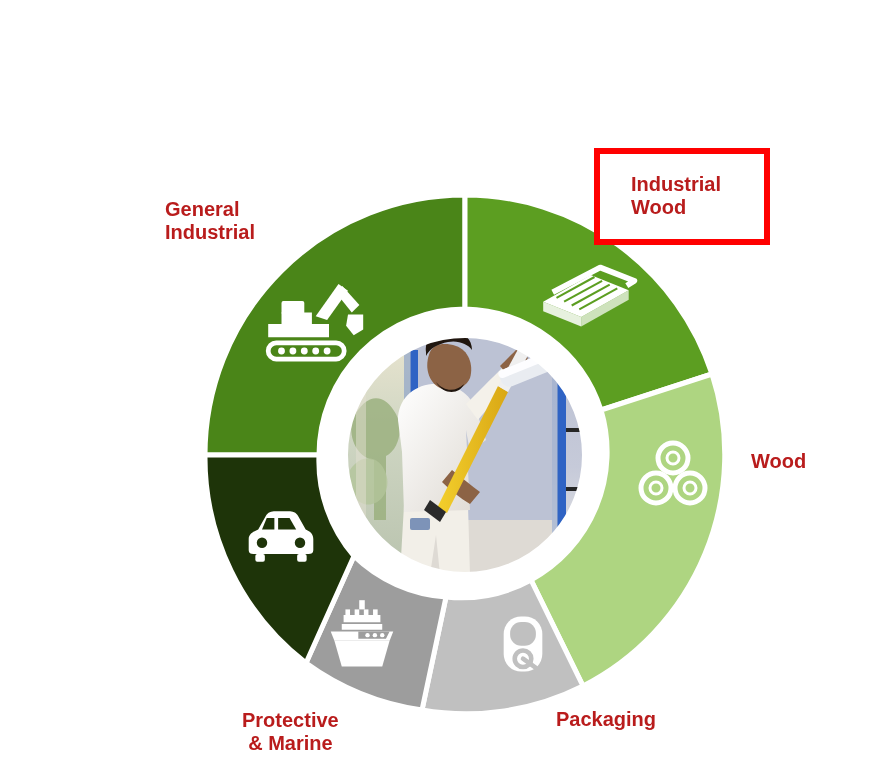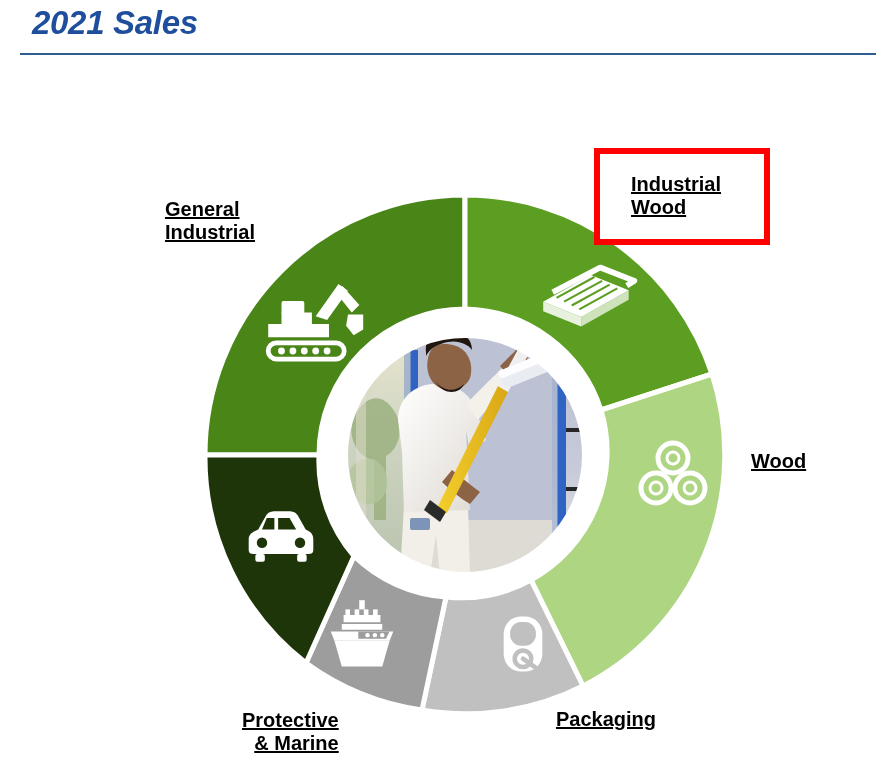--- a/index.html
+++ b/index.html
@@ -58,38 +58,37 @@
     position: absolute;
     left: 0;
     top: 0;
   }
 
   
   .seg-label {
     position: absolute;
     font-size: 20px;
     font-weight: bold;
-    color: #000000;
+    color: #b91c1c;
     line-height: 1.16;
     white-space: pre-line;
-    text-decoration: underline;
   }
   #label-general-industrial {
     right: 631px;      
     top: 198px;
   }
   #label-automotive-refinish {
     left: 76px;
     top: 546px;
     text-align: left;
   }
   #label-protective-marine {
     left: 242px;
     top: 709px;
-    text-align: right;
+    text-align: center;
   }
   #label-packaging {
     left: 556px;
     top: 708px;
     text-align: center;
   }
   #label-coil {
     left: 751px;
     top: 450px;
     text-align: left;
@@ -109,24 +108,20 @@
     border: 6px solid #ff0000;
     background: #ffffff;
     box-sizing: border-box;
   }
 </style>
 </head>
 <body>
 
 <div id="slide">
 
-  <div id="title-block">
-    <div id="page-title">2021 Sales</div>
-    <div id="title-rule"></div>
-  </div>
 
   <div id="donut-wrap">
     <svg id="donut-svg" width="886" height="764" viewBox="0 0 886 764">
       <defs>
 
         <clipPath id="photoClip">
           <circle cx="465" cy="455" r="118"></circle>
         </clipPath>
 
         <linearGradient id="wallGrad" x1="0" y1="0" x2="0" y2="1">

